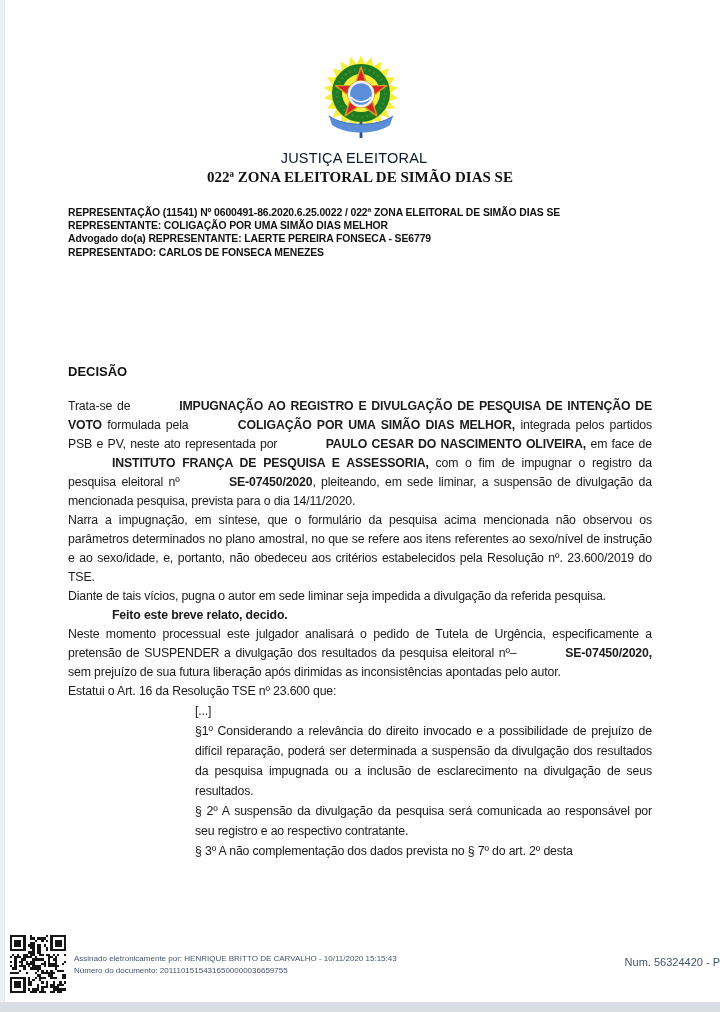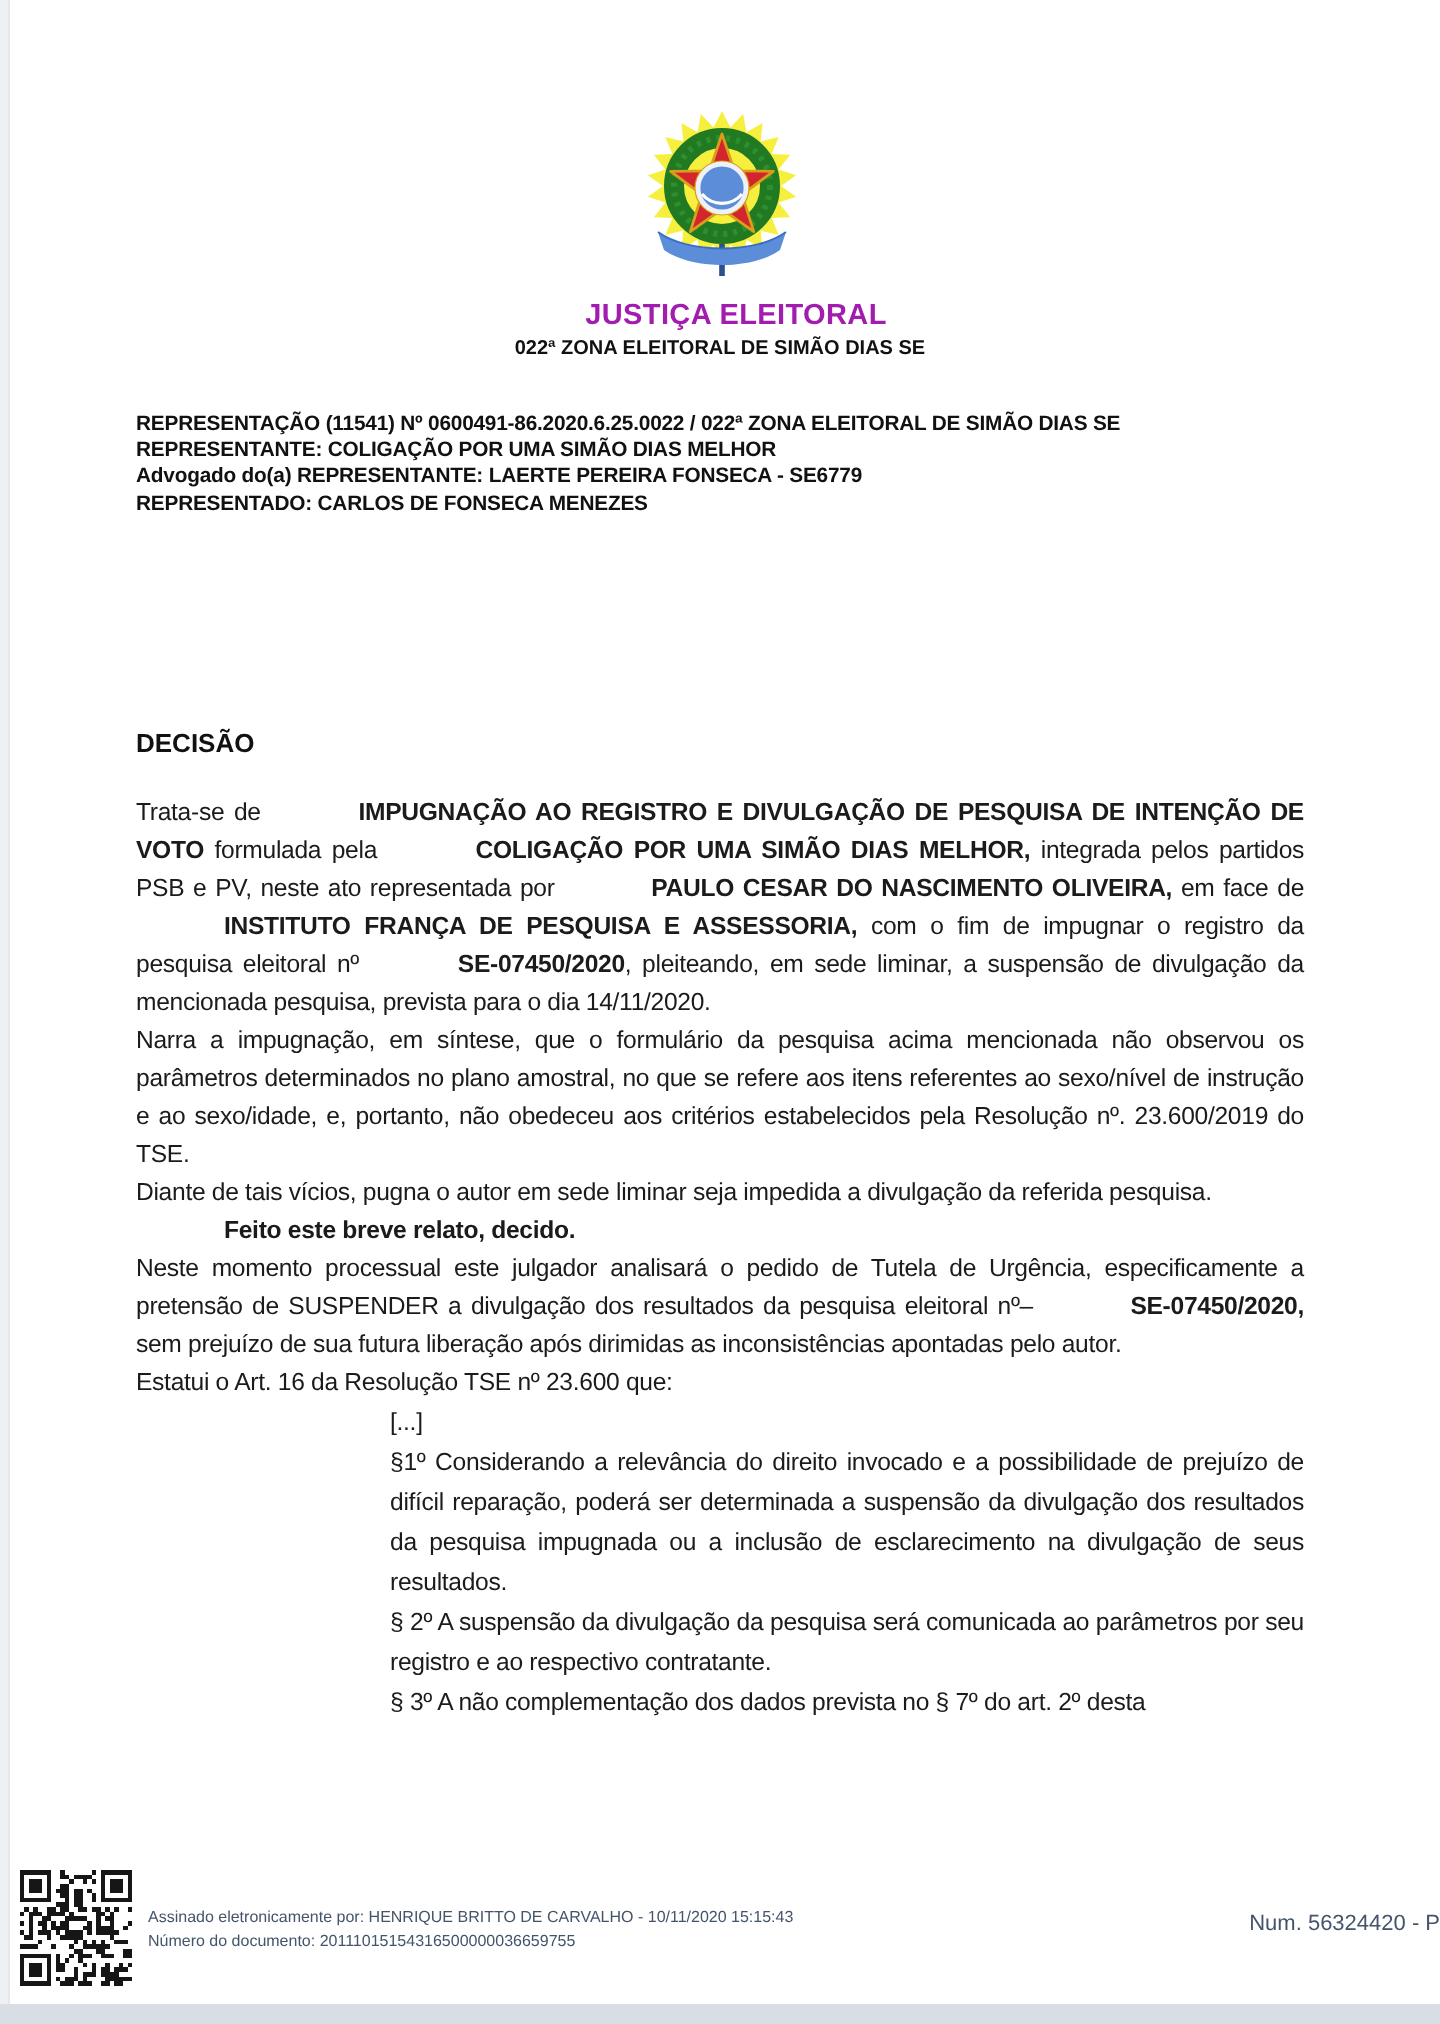--- a/index.html
+++ b/index.html
@@ -7,22 +7,22 @@
   .page {
     position:relative; width:720px; height:1012px; margin:0 auto;
     background:#ffffff; overflow:hidden;
     font-family:"Liberation Sans", sans-serif; color:#1b1b1b;
   }
   .left-edge { position:absolute; left:0; top:0; width:5px; height:100%; background:#eef1f4; border-right:1px solid #e4e8ed; }
   .bottom-band { position:absolute; left:0; bottom:0; width:100%; height:10px; background:#d9dee4; }
 
   .crest { position:absolute; left:322px; top:56px; width:78px; height:88px; }
 
-  .org-title { position:absolute; left:76px; top:150px; width:584px; text-align:center; font-weight:bold; font-size:14.5px; letter-spacing:.2px; color:#a21caf; }
-  .zone-title { position:absolute; left:68px; top:169px; width:584px; text-align:center; font-weight:bold; font-size:10px; color:#111; }
+  .org-title { position:absolute; left:62px; top:150px; width:584px; text-align:center; font-weight:normal; font-size:14.5px; letter-spacing:.2px; color:#0f172a; }
+  .zone-title { position:absolute; left:68px; top:169px; width:584px; text-align:center; font-weight:bold; font-size:15px; color:#111;font-family:Liberation Serif, serif; }
 
   .case-info { position:absolute; left:68px; top:206px; width:580px; font-size:10.4px; font-weight:bold; line-height:13.2px; letter-spacing:-.1px; color:#111; }
 
   .decision-title { position:absolute; left:68px; top:364px; width:584px; text-align:left; font-weight:bold; font-size:13px; color:#111; }
 
   .doc-body { position:absolute; left:68px; top:397px; width:584px; font-size:12.3px; line-height:19px; text-align:justify; letter-spacing:-.15px; color:#1b1b1b; }
   .para { margin:0; }
   .quote { margin-left:127px; line-height:20px; }
   .bold { font-weight:bold;padding-left:44px; }
 
@@ -65,21 +65,21 @@
 
   <div class="doc-body">
       <div class="para"><span>Trata-se de </span><span class="bold">IMPUGNAÇÃO AO REGISTRO E DIVULGAÇÃO DE PESQUISA DE INTENÇÃO DE VOTO</span><span> formulada pela </span><span class="bold">COLIGAÇÃO POR UMA SIMÃO DIAS MELHOR,</span><span> integrada pelos partidos PSB e PV, neste ato representada por </span><span class="bold">PAULO CESAR DO NASCIMENTO OLIVEIRA,</span><span> em face de </span><span class="bold">INSTITUTO FRANÇA DE PESQUISA E ASSESSORIA,</span><span> com o fim de impugnar o registro da pesquisa eleitoral nº </span><span class="bold">SE-07450/2020</span><span>, pleiteando, em sede liminar, a suspensão de divulgação da mencionada pesquisa, prevista para o dia 14/11/2020.</span></div>
       <div class="para"><span>Narra a impugnação, em síntese, que o formulário da pesquisa acima mencionada não observou os parâmetros determinados no plano amostral, no que se refere aos itens referentes ao sexo/nível de instrução e ao sexo/idade, e, portanto, não obedeceu aos critérios estabelecidos pela Resolução nº. 23.600/2019 do TSE.</span></div>
       <div class="para"><span>Diante de tais vícios, pugna o autor em sede liminar seja impedida a divulgação da referida pesquisa.</span></div>
       <div class="para"><span class="bold">Feito este breve relato, decido.</span></div>
       <div class="para"><span>Neste momento processual este julgador analisará o pedido de Tutela de Urgência, especificamente a pretensão de SUSPENDER a divulgação dos resultados da pesquisa eleitoral nº– </span><span class="bold">SE-07450/2020,</span><span> sem prejuízo de sua futura liberação após dirimidas as inconsistências apontadas pelo autor.</span></div>
       <div class="para"><span>Estatui o Art. 16 da Resolução TSE nº 23.600 que:</span></div>
       <div class="para quote"><span>[...]</span></div>
       <div class="para quote"><span>§1º Considerando a relevância do direito invocado e a possibilidade de prejuízo de difícil reparação, poderá ser determinada a suspensão da divulgação dos resultados da pesquisa impugnada ou a inclusão de esclarecimento na divulgação de seus resultados.</span></div>
-      <div class="para quote"><span>§ 2º A suspensão da divulgação da pesquisa será comunicada ao parâmetros por seu registro e ao respectivo contratante.</span></div>
+      <div class="para quote"><span>§ 2º A suspensão da divulgação da pesquisa será comunicada ao responsável por seu registro e ao respectivo contratante.</span></div>
       <div class="para quote"><span>§ 3º A não complementação dos dados prevista no § 7º do art. 2º desta</span></div>
     </div>
 
   <div class="qr"><svg width="56" height="58" viewBox="0 0 25 25" preserveAspectRatio="none" shape-rendering="crispEdges" xmlns="http://www.w3.org/2000/svg">
         <rect width="25" height="25" fill="#ffffff"></rect>
         <rect x="9" y="0" width="1" height="1" fill="#161616"></rect>
         <rect x="16" y="0" width="1" height="1" fill="#161616"></rect>
         <rect x="9" y="1" width="1" height="1" fill="#161616"></rect>
         <rect x="10" y="1" width="1" height="1" fill="#161616"></rect>
         <rect x="12" y="1" width="1" height="1" fill="#161616"></rect>

